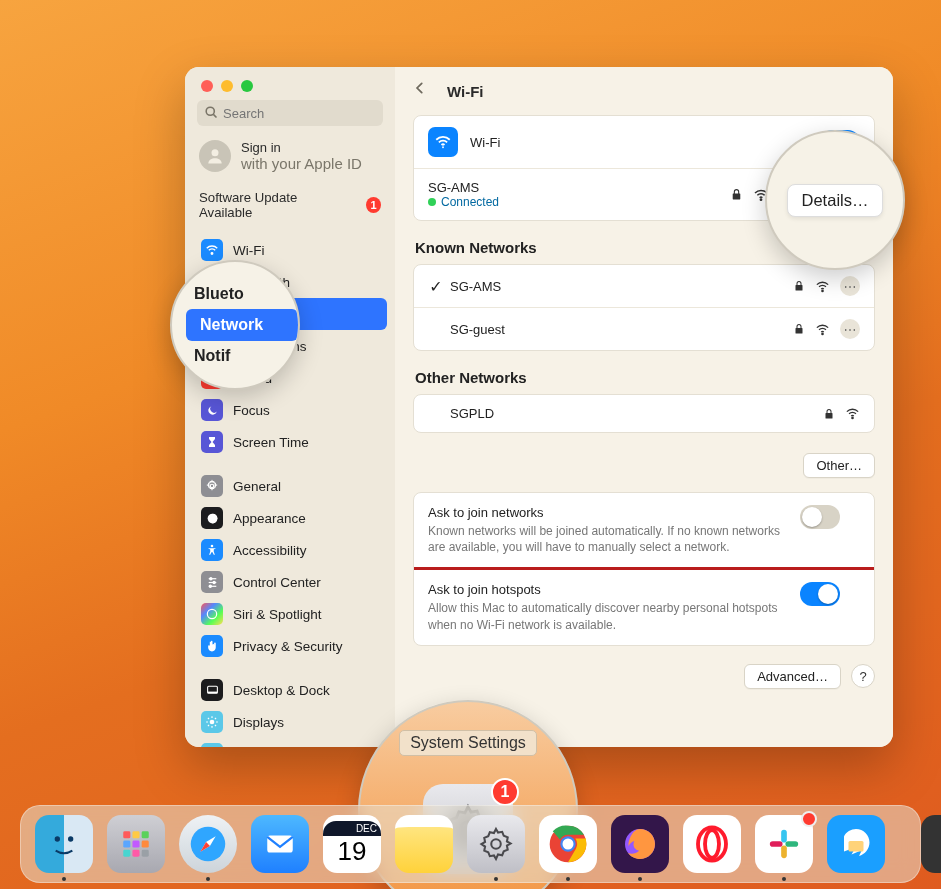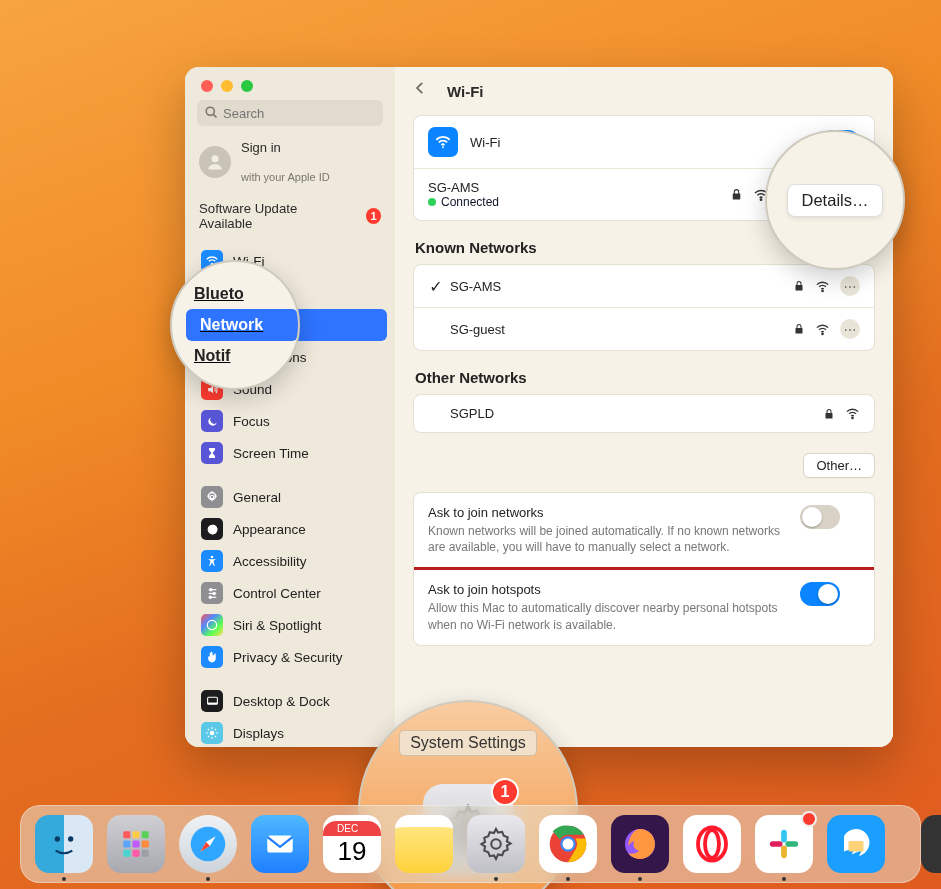--- a/index.html
+++ b/index.html
@@ -25,21 +25,21 @@
   
   .search { margin: 0 12px 10px 12px; position:relative; }
   .search input {
     width:100%; height:26px; border-radius:6px; border:none; background:#e1dbcd;
     padding-left:26px; font-size:13px; color:#555; outline:none;
   }
   .search .mag { position:absolute; left:7px; top:5px; color:#7a7568; }
 
   .signin { display:flex; align-items:center; gap:10px; padding:4px 14px 12px 14px; cursor:pointer;}
   .avatar { width:32px; height:32px; border-radius:50%; background:#c9c4b7; display:flex;align-items:center;justify-content:center;color:#f3eee2;}
-  .signin .title{font-size:13px;color:#2b2b2b;} .signin .sub{font-size:11px;color:#7a766a;margin-top:16px;}
+  .signin .title{font-size:13px;color:#2b2b2b;} .signin .sub{font-size:15px;color:#7a766a;}
 
   .update { font-size:13.2px; color:#2b2b2b; padding:6px 14px 14px 14px; display:flex; align-items:center; gap:22px; cursor:pointer;}
   .badge-red{width:16px;height:16px;border-radius:50%;background:#ff3b30;color:#fff;font-size:11px;display:flex;align-items:center;justify-content:center;font-weight:600;}
 
   .nav { overflow-y:auto; padding: 0 8px 10px 8px; }
   .nav-group-gap{height:12px;}
   .nav-item {
     display:flex; align-items:center; gap:10px; padding:5px 8px; border-radius:6px;
     font-size:13.5px; color:#222; cursor:pointer; position:relative;
   }
@@ -56,21 +56,21 @@
   .header { display:flex; align-items:center; height:48px; padding:0 18px; gap:14px; }
   .back { width:20px;height:20px;color:#6f6a5e;cursor:pointer;}
   .header-title{font-size:15px;font-weight:600;color:#2a2a2a;}
 
   .content-body{ overflow-y:auto; padding: 0 18px 14px 18px; }
   .card{ background:#fff; border:1px solid #e4dfd3; border-radius:8px; margin-bottom:14px; }
   .row{ display:flex; align-items:center; padding:11px 14px; border-top:1px solid #ece7db;}
   .row:first-child{border-top:none;}
   .row .grow{flex:1;}
   .wifi-icon-big{width:30px;height:30px;border-radius:7px;background:#0a84ff;display:flex;align-items:center;justify-content:center;color:#fff;margin-right:12px;}
-  .net-title{font-size:13px;color:#222;} .net-sub{font-size:12px;color:#0f172a;display:flex;align-items:center;gap:5px;}
+  .net-title{font-size:13px;color:#222;} .net-sub{font-size:12px;color:#0369a1;display:flex;align-items:center;gap:5px;}
   .status-dot{width:8px;height:8px;border-radius:50%;background:#30d158;}
   .section-title{font-size:15px;font-weight:700;color:#222;padding:4px 2px 8px 2px;}
   .net-icons{display:flex;align-items:center;gap:10px;color:#333;}
   .more-circ{width:20px;height:20px;border-radius:50%;background:#e9e4d8;display:flex;align-items:center;justify-content:center;color:#555;cursor:pointer;font-size:13px;}
   .check{width:16px;text-align:center;color:#222;}
   .btn{
     background:#fff;border:1px solid #d9d4c7;border-radius:6px;padding:4px 12px;font-size:13px;
     color:#222;cursor:pointer;box-shadow:0 1px 1px rgba(0,0,0,.03);
   }
   .right-align{display:flex;justify-content:flex-end;padding:6px 0 14px 0;}
@@ -80,21 +80,21 @@
   .setting-text .d{font-size:12px;color:#777;line-height:1.35;max-width:360px;}
   .toggle{width:40px;height:24px;border-radius:12px;position:relative;cursor:pointer;flex-shrink:0;}
   .toggle .knob{position:absolute;width:20px;height:20px;background:#fff;border-radius:50%;top:2px;box-shadow:0 1px 2px rgba(0,0,0,.3);}
   .toggle.on{background:#0a84ff;} .toggle.on .knob{right:2px;}
   .toggle.off{background:#d8d3c6;} .toggle.off .knob{left:2px;}
   .bottom-actions{display:flex;justify-content:flex-end;gap:10px;padding-top:4px;align-items:center;}
   .help-btn{width:24px;height:24px;border-radius:50%;background:#fff;border:1px solid #d9d4c7;display:flex;align-items:center;justify-content:center;color:#333;cursor:pointer;font-size:13px;}
 
   
   .zoom{position:absolute;border-radius:50%;border:2px solid #cfcabe;box-shadow:0 8px 24px rgba(0,0,0,.2);background:#f6f2e7;}
-  #zoom-sidebar{left:170px;top:260px;width:130px;height:130px;overflow:hidden;display:flex;flex-direction:column;justify-content:center;padding-left:22px;gap:6px;text-decoration:underline;}
+  #zoom-sidebar{left:170px;top:260px;width:130px;height:130px;overflow:hidden;display:flex;flex-direction:column;justify-content:center;padding-left:22px;gap:6px;}
   #zoom-sidebar .zi{display:flex;align-items:center;gap:8px;font-size:16px;font-weight:600;}
   #zoom-sidebar .sel{background:#2e74ff;color:#fff;border-radius:6px;padding:6px 50px 6px 6px;margin-left:-8px;}
   #zoom-details{left:765px;top:130px;width:140px;height:140px;display:flex;align-items:center;justify-content:center;}
   #zoom-details .pill{background:#fff;border:1px solid #ddd;border-radius:8px;padding:6px 14px;font-size:16.5px;color:#222;box-shadow:0 2px 4px rgba(0,0,0,.08);}
   #zoom-dock{left:358px;top:700px;width:220px;height:220px;overflow:hidden;background:linear-gradient(180deg,#f8cca0 0%, #f2933e 100%);display:flex;flex-direction:column;align-items:center;justify-content:flex-start;padding-top:28px;}
   #zoom-dock .tip{background:#f2e1ca;border:1px solid #d0bfa6;border-radius:5px;padding:3px 10px;font-size:16px;color:#333;position:relative;}
   #zoom-dock .tip::after{content:"";position:absolute;bottom:-7px;left:50%;transform:translateX(-50%);border:7px solid transparent;border-top-color:#f2e1ca;}
   #zoom-dock .gear-big{width:90px;height:90px;border-radius:20px;background:linear-gradient(#e9e9ed,#bfbfc6);margin-top:28px;display:flex;align-items:center;justify-content:center;color:#4a4a4e;position:relative;}
   #zoom-dock .gear-big .nb{position:absolute;top:-6px;right:-6px;width:28px;height:28px;border-radius:50%;background:#ff3b30;color:#fff;display:flex;align-items:center;justify-content:center;font-size:16px;font-weight:600;border:2px solid #fff;}
 
@@ -106,21 +106,21 @@
     display:flex;align-items:center;padding:0 14px;gap:14px;
   }
   .dock-icon{width:58px;height:58px;border-radius:14px;display:flex;align-items:center;justify-content:center;position:relative;cursor:pointer;color:#fff;font-size:26px;flex-shrink:0;}
   .running-dot{position:absolute;bottom:-8px;left:50%;transform:translateX(-50%);width:4px;height:4px;border-radius:50%;background:#333;}
   .dock-sep{width:1px;height:50px;background:rgba(0,0,0,.2);margin:0 4px;}
   .di-finder{background:linear-gradient(90deg,#34aadc 50%,#d9e8f4 50%);}
   .di-launch{background:linear-gradient(#cfcfd4,#a8a8b0);}
   .di-safari{background:linear-gradient(#eef2f5,#cdd4da);border-radius:50%;}
   .di-mail{background:linear-gradient(#4db8ff,#1f80ff);}
   .di-cal{background:#fff;flex-direction:column;}
-  .di-cal .top{background:#ef4444;color:#fff;font-size:10px;width:100%;text-align:left;border-radius:13px 13px 0 0;padding:2px 14px;}
+  .di-cal .top{background:#0f172a;color:#fff;font-size:10px;width:100%;text-align:right;border-radius:13px 13px 0 0;padding:2px 4px;}
   .di-cal .num{color:#000;font-size:26px;font-weight:500;}
   .di-notes{background:linear-gradient(#ffe57f,#ffd23a);border-top:12px solid #fff;}
   .di-settings{background:linear-gradient(#e9e9ed,#bfbfc6);color:#4a4a4e;}
   .di-chrome{background:#fff;}
   .di-firefox{background:#33164a;}
   .di-opera{background:#fff;}
   .di-slack{background:#fff;}
   .di-tbird{background:#1a9fff;}
   .di-sublime{background:#333;}
   .nb-small{position:absolute;top:-4px;right:-4px;width:16px;height:16px;border-radius:50%;background:#ff3b30;border:2px solid #eee;}
@@ -465,20 +465,24 @@
           <div class="setting-text grow">
             <div class="t">Ask to join hotspots</div>
             <div class="d">Allow this Mac to automatically discover nearby personal hotspots when no Wi-Fi network is available.</div>
           </div>
           <div class="toggle on">
               <div class="knob"></div>
             </div>
         </div>
       </div>
 
+      <div class="bottom-actions">
+        <button class="btn">Advanced…</button>
+        <div class="help-btn">?</div>
+      </div>
 
     </div>
   </div>
 </div>
 
 <div class="zoom" id="zoom-sidebar">
   <div class="zi" style="color:#222">Blueto</div>
   <div class="zi sel">
     <svg width="20" height="20" viewBox="0 0 24 24" fill="none" stroke="#fff" stroke-width="2">
         <circle cx="12" cy="12" r="9"></circle>

